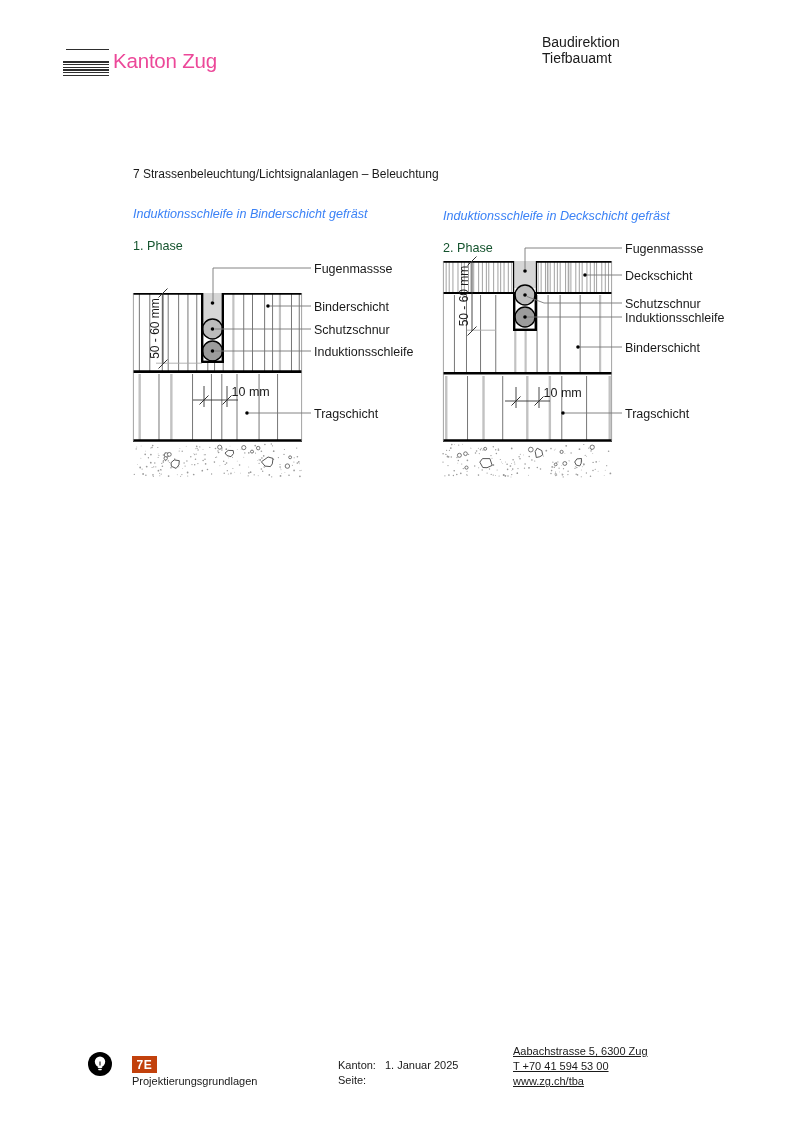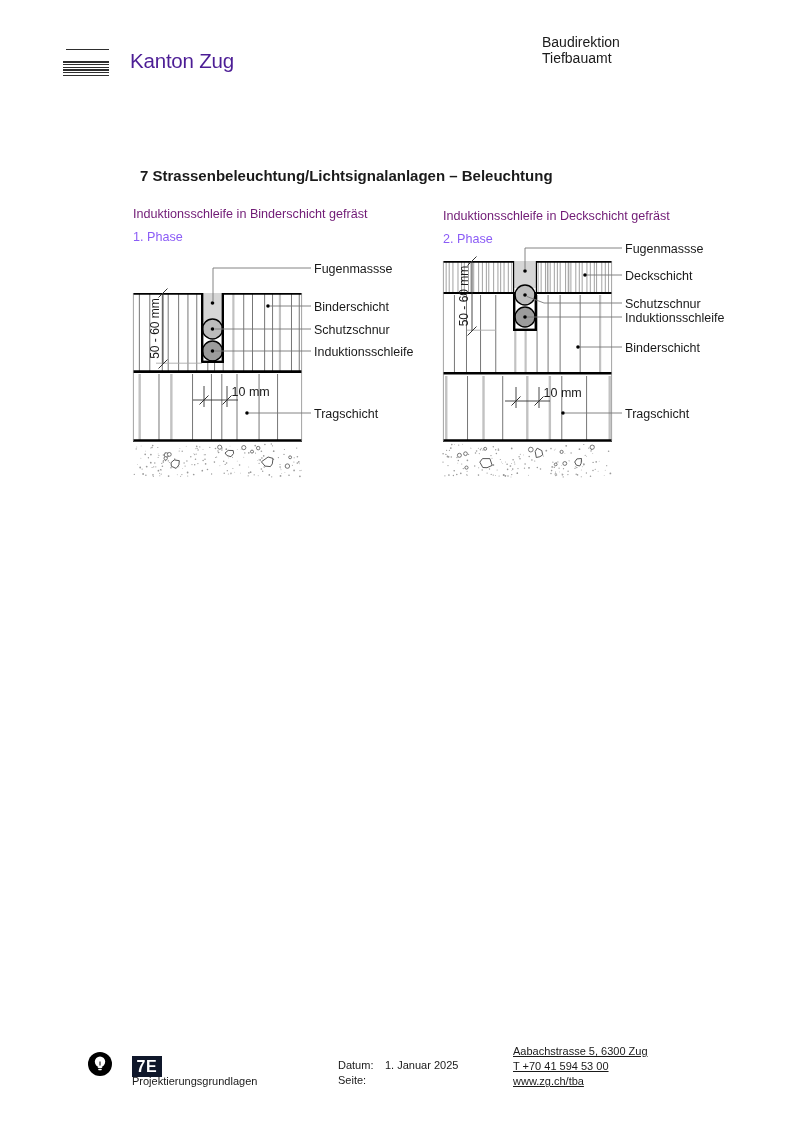--- a/index.html
+++ b/index.html
@@ -8,37 +8,37 @@
   *{box-sizing:border-box; margin:0; padding:0;}
   html,body{background:#fff;}
   body{width:794px; height:1123px; position:relative; overflow:hidden;
        font-family:"Liberation Sans", sans-serif; color:var(--ink);}
   .abs{position:absolute;}
 
   
   .logo{left:63px; top:45px; width:46px; height:34px;}
   .logo .l1{margin:4px 0 11px 3px; width:43px; height:1.2px; background:#2e2e2e;}
   .logo .grp div{width:46px; background:#2e2e2e; margin-bottom:1.4px;}
-  .org{left:130px; top:49px; font-size:20.5px; letter-spacing:-0.2px; color:#4c1d95;}
+  .org{left:113px; top:49px; font-size:20.5px; letter-spacing:-0.2px; color:#ec4899;}
   .dept{left:542px; top:35px; font-size:14px; line-height:15.5px; color:#1a1a1a;}
 
-  .heading{left:140px; top:167px; font-size:15px; color:#1a1a1a;font-weight:bold;}
-
-  .dtitle{font-size:12.6px; color:#701a75;}
-  .dphase{font-size:12.6px; color:#8b5cf6;}
+  .heading{left:133px; top:167px; font-size:12px; color:#1a1a1a;}
+
+  .dtitle{font-size:12.6px; color:#3b82f6;font-style:italic;}
+  .dphase{font-size:12.6px; color:#14532d;margin-top:9px;}
 
   svg text{font-family:"Liberation Sans", sans-serif; fill:#1a1a1a;}
   .lbl{font-size:12.5px;}
   .dim{font-size:12px;}
   .fill-fugen{fill:var(--fugen);}
   .fill-schutz{fill:var(--schutz);}
   .fill-induk{fill:var(--induk);}
 
   
-  .f-badge{left:132px; top:1056px; background:#0f172a; color:#fff; font-size:16px;
+  .f-badge{left:132px; top:1056px; background:#c2410c; color:#fff; font-size:12px;
            font-weight:bold; letter-spacing:0.6px; padding:1.5px 4.5px;}
   .f-small{font-size:11px; color:#1a1a1a;}
   .f-addr{left:513px; top:1044px; line-height:15.2px;text-decoration:underline;}
 </style>
 </head>
 <body>
 
 <div class="abs logo">
   <div class="l1"></div>
   <div class="grp">
@@ -677,21 +677,21 @@
 <svg class="abs" style="left:88px; top:1052px" width="24" height="24" viewBox="0 0 24 24">
   <circle cx="12" cy="12" r="12" fill="#000"></circle>
   <circle cx="12" cy="9.8" r="5.2" fill="#fff"></circle>
   <rect x="11.5" y="9.5" width="1" height="4" fill="#000"></rect>
   <rect x="9.6" y="14.2" width="4.8" height="1.7" rx="0.8" fill="#fff"></rect>
   <rect x="10.2" y="16.7" width="3.6" height="1.5" rx="0.7" fill="#fff"></rect>
 </svg>
 <div class="abs f-badge">7E</div>
 <div class="abs f-small" style="left:132px; top:1074.5px">Projektierungsgrundlagen</div>
 
-<div class="abs f-small" style="left:338px; top:1059px">Datum:</div>
+<div class="abs f-small" style="left:338px; top:1059px">Kanton:</div>
 <div class="abs f-small" style="left:385px; top:1059px">1. Januar 2025</div>
 <div class="abs f-small" style="left:338px; top:1074px">Seite:</div>
 <div class="abs f-small" style="left:385px; top:1134px">5/5</div>
 
 <div class="abs f-small f-addr">
   <div>Aabachstrasse 5, 6300 Zug</div>
   <div>T +70 41 594 53 00</div>
   <div>www.zg.ch/tba</div>
 </div>
 

